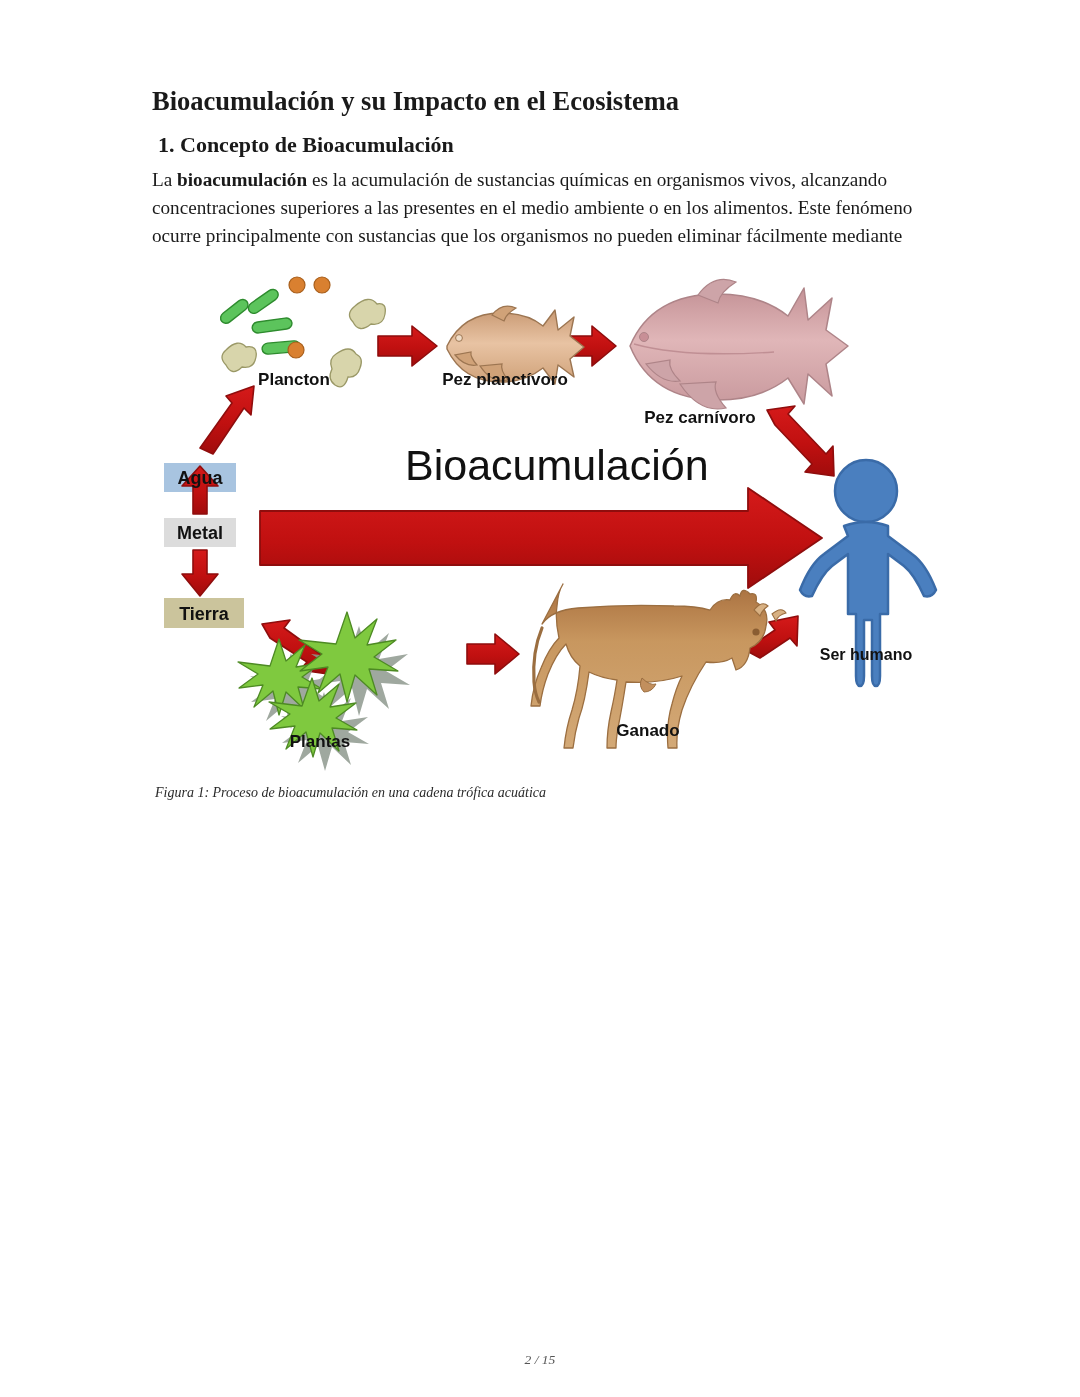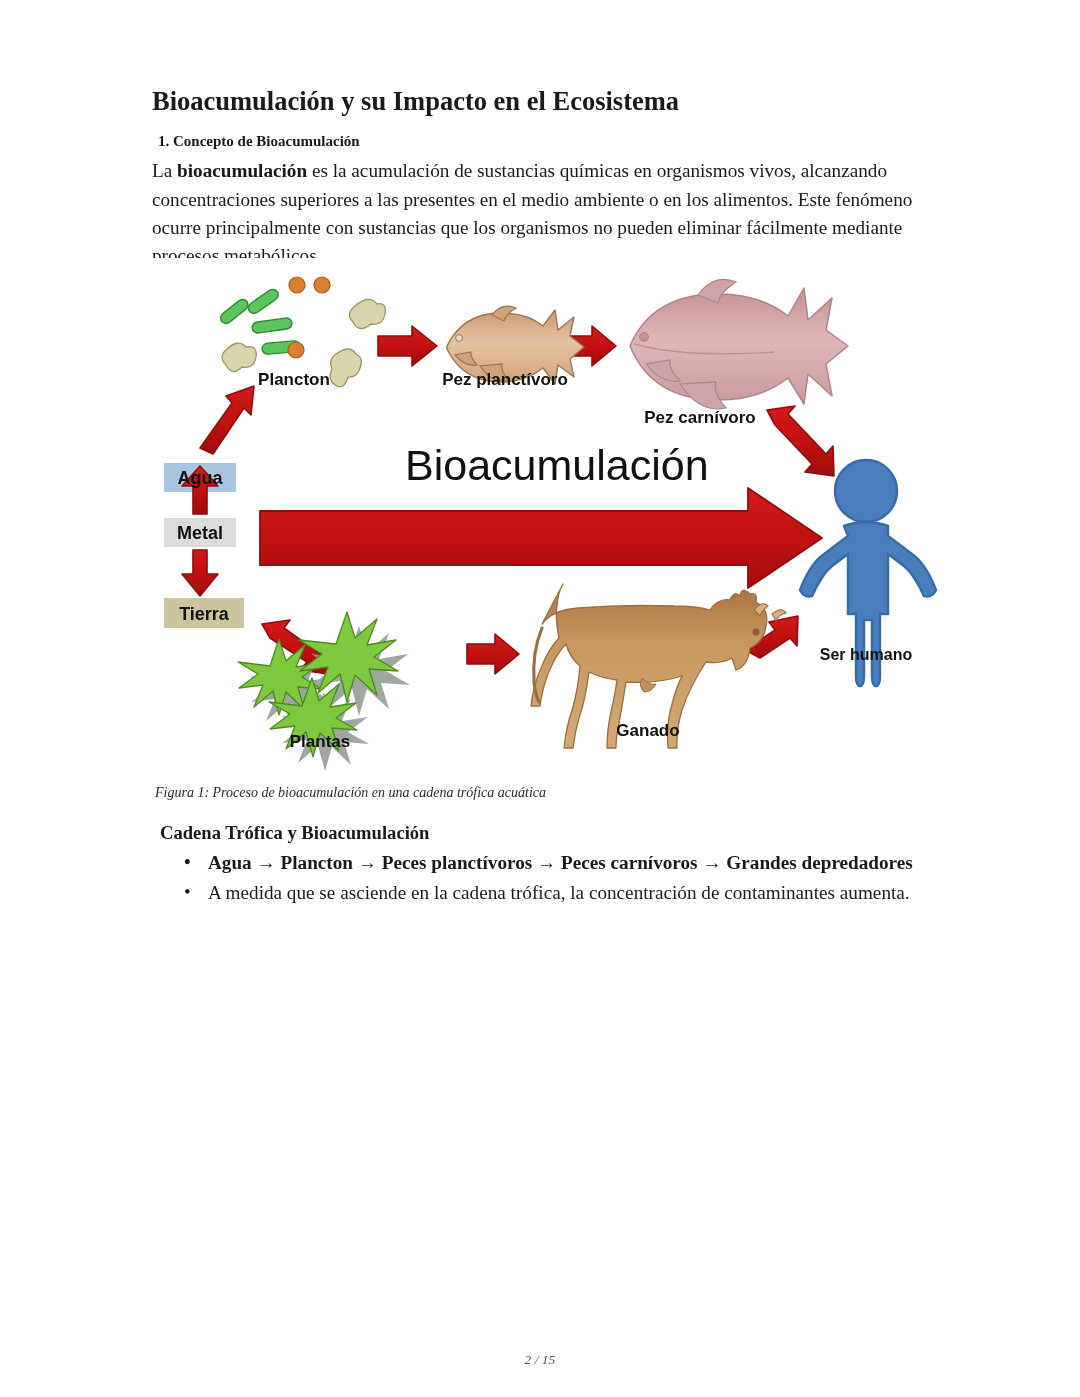--- a/index.html
+++ b/index.html
@@ -34,21 +34,21 @@
   h1.doc-title {
     font-size: 26.5px;
     font-weight: bold;
     margin: 0 0 16px 0;
     letter-spacing: 0.0px;
     color: #1a1a1a;
     line-height: 1.15;
   }
 
   h2.section-title {
-    font-size: 15px;
+    font-size: 22px;
     font-weight: bold;
     margin: 0 0 7px 6px;
     color: #1a1a1a;
     line-height: 1.2;
   }
 
   p.body-text {
     font-size: 19.2px;
     line-height: 1.47;
     margin: 0;
@@ -303,23 +303,16 @@
 
       <text class="dg-caption-big" x="255" y="222" font-size="43" text-anchor="start">Bioacumulación</text>
     <text x="50" y="226" font-size="18" text-anchor="middle" class="dg-label">Agua</text>
         <text x="50" y="281" font-size="18" text-anchor="middle" class="dg-label">Metal</text>
         <text x="54" y="362" font-size="18" text-anchor="middle" class="dg-label">Tierra</text>
       </svg>
   </div>
 
   <div class="fig-caption">Figura 1: Proceso de bioacumulación en una cadena trófica acuática</div>
 
-  <div class="subsection">
-    <div class="sub-title">Cadena Trófica y Bioacumulación</div>
-    <ul class="bullets">
-      <li class="strong">Agua → Plancton → Peces planctívoros → Peces carnívoros → Grandes depredadores</li>
-      <li>A medida que se asciende en la cadena trófica, la concentración de contaminantes aumenta.</li>
-    </ul>
-  </div>
 
   <div class="footer">2 / 15</div>
 
 </div>
 
 </body></html>

